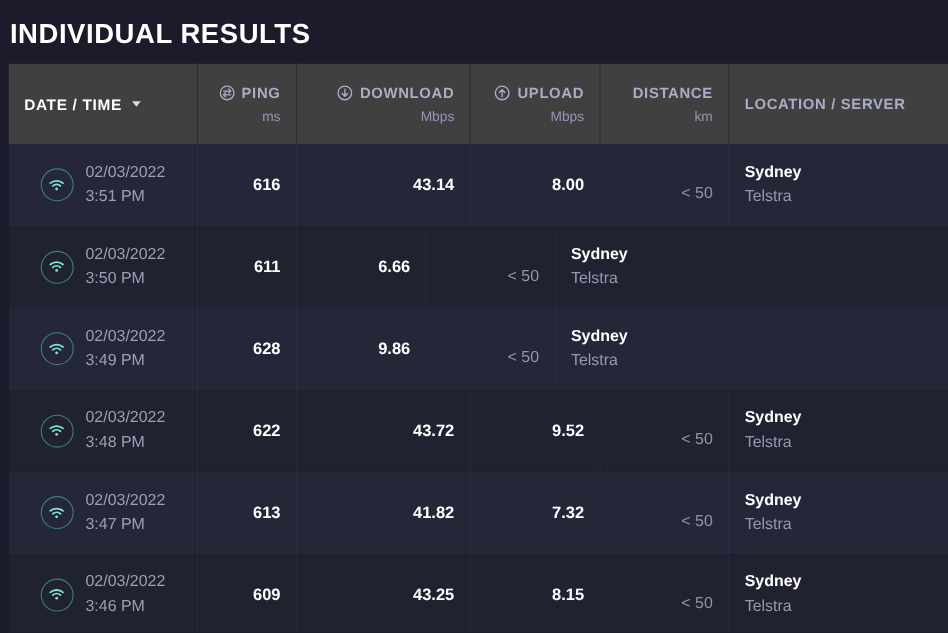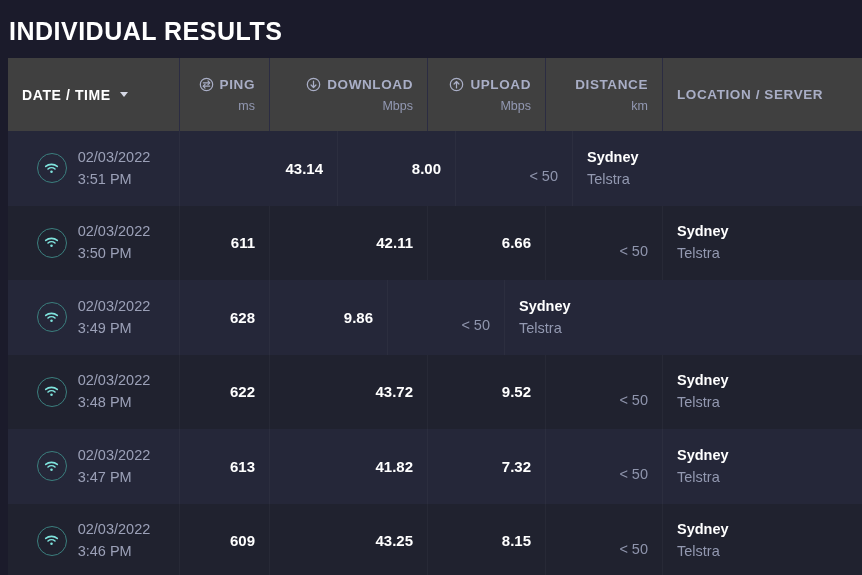--- a/index.html
+++ b/index.html
@@ -193,20 +193,23 @@
           <path d="M3.2 7.6 C7 4.3 13 4.3 16.8 7.6" fill="none" stroke="#7fe3dd" stroke-width="1.9" stroke-linecap="round"></path>
           <path d="M5.9 10.6 C8.2 8.6 11.8 8.6 14.1 10.6" fill="none" stroke="#7fe3dd" stroke-width="1.9" stroke-linecap="round"></path>
           <circle cx="10" cy="13.9" r="1.5" fill="#7fe3dd"></circle>
         </svg>
       </span>
       <span class="date-stack">
         <span class="date-text">02/03/2022</span>
         <span class="time-text">3:51 PM</span>
       </span>
     </div>
+    <div class="cell col-ping">
+      <span class="num">616</span>
+    </div>
     <div class="cell col-download">
       <span class="num">43.14</span>
     </div>
     <div class="cell col-upload">
       <span class="num">8.00</span>
     </div>
     <div class="cell col-distance">
       <span class="dist">&lt; 50</span>
     </div>
     <div class="cell col-location">
@@ -225,23 +228,20 @@
         </svg>
       </span>
       <span class="date-stack">
         <span class="date-text">02/03/2022</span>
         <span class="time-text">3:50 PM</span>
       </span>
     </div>
     <div class="cell col-ping">
       <span class="num">611</span>
     </div>
-    <div class="cell col-download">
-      <span class="num">42.11</span>
-    </div>
     <div class="cell col-upload">
       <span class="num">6.66</span>
     </div>
     <div class="cell col-distance">
       <span class="dist">&lt; 50</span>
     </div>
     <div class="cell col-location">
       <span class="loc-name">Sydney</span>
       <span class="loc-server">Telstra</span>
     </div>

